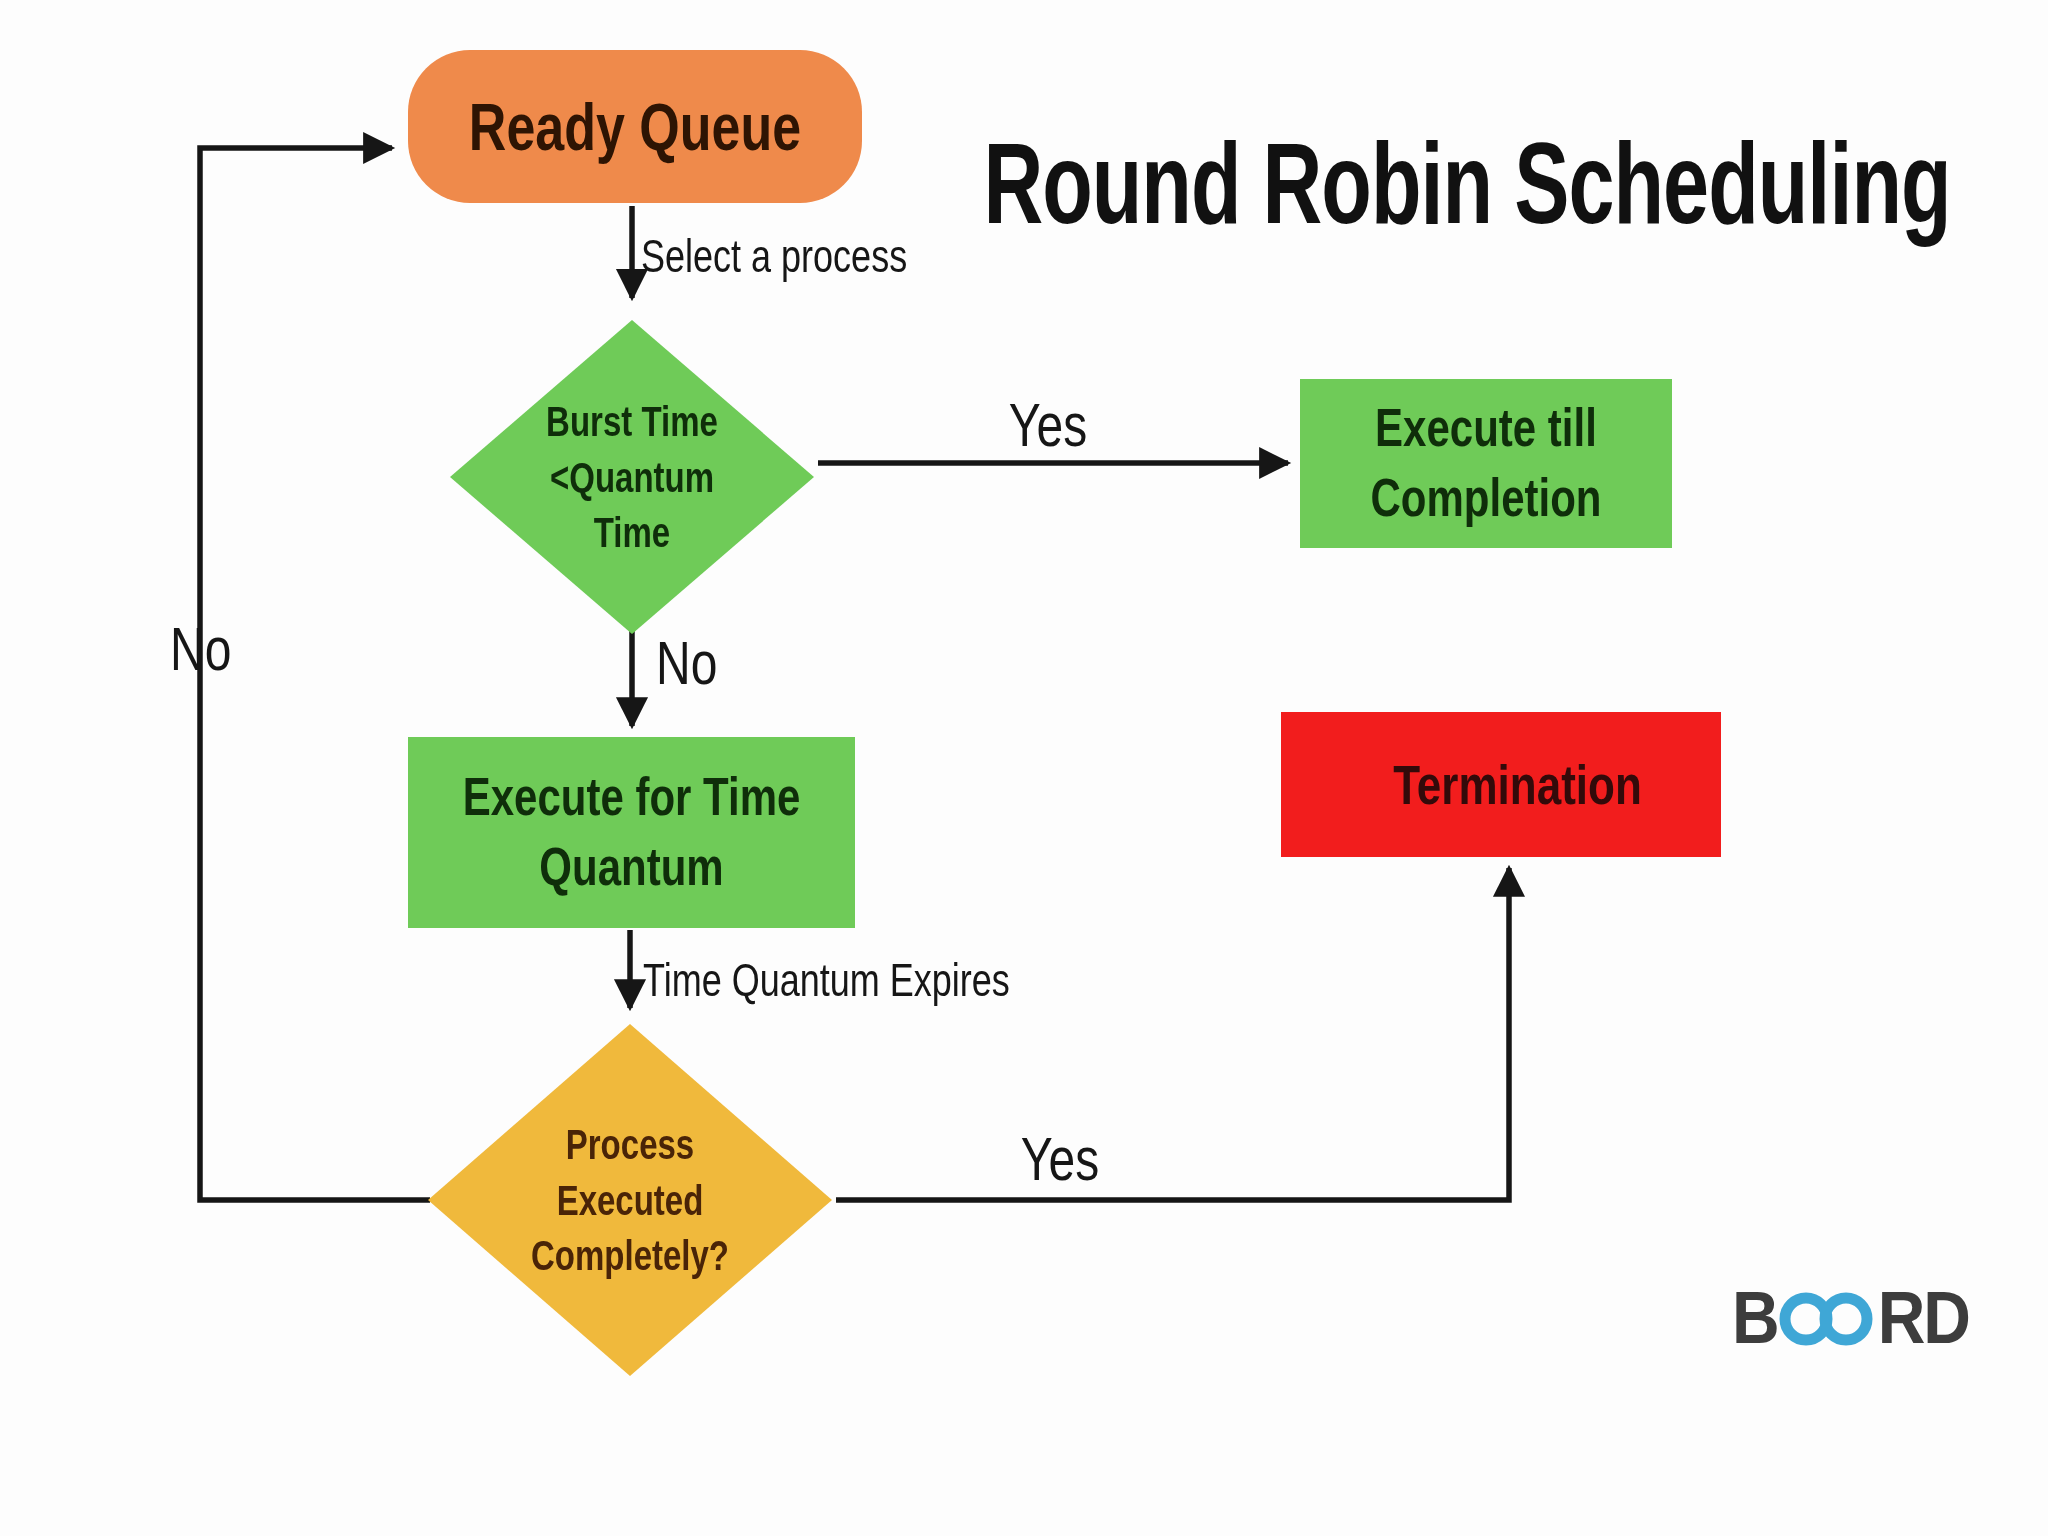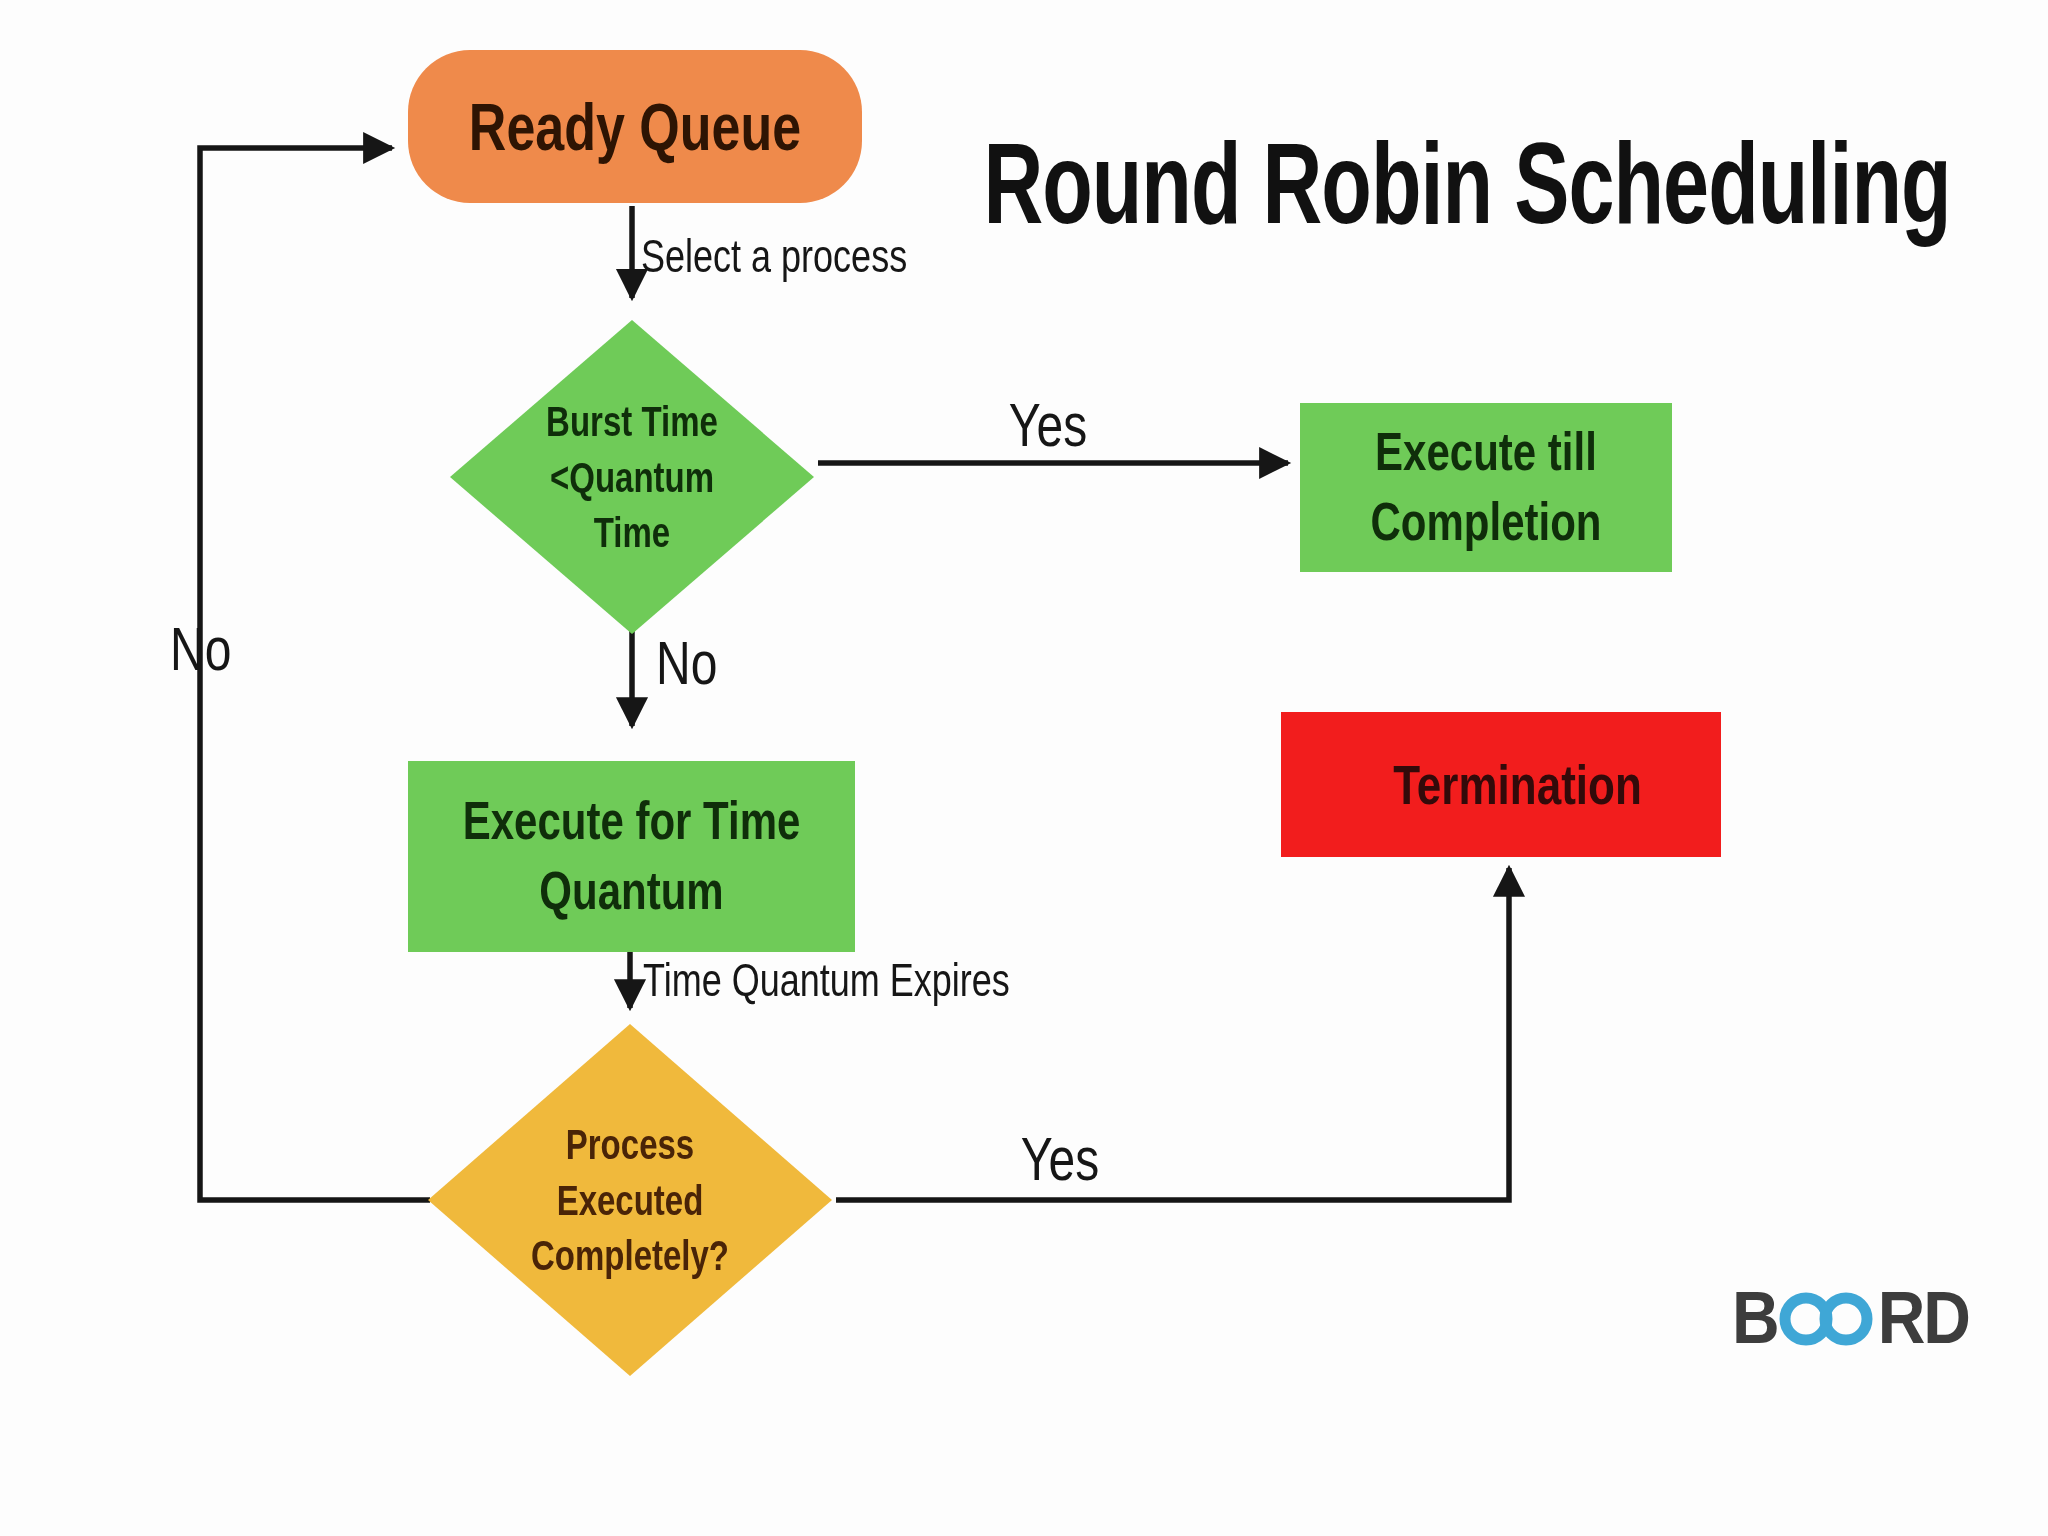--- a/index.html
+++ b/index.html
@@ -2,21 +2,21 @@
 <html style="--background: #fdfdfd; --orange: #ef8a4b; --green: #6fcb58; --yellow: #f0b93c; --red: #f21d1d; --line: #161616; --title_text: #111111; --orange_text: #2e1403; --green_text: #0f2e0a; --yellow_text: #4a2407; --red_text: #330a0a; --logo_dark: #3d3d3d; --logo_blue: #3fa7d6;"><head>
 <meta charset="utf-8">
 <style>
   html,body{margin:0;padding:0;}
   body{font-family:"Liberation Sans",sans-serif;background:#e9e9e9;}
   .canvas{position:relative;width:2048px;height:1536px;background:var(--background);overflow:hidden;}
   svg.wires{position:absolute;left:0;top:0;width:2048px;height:1536px;}
   .node{position:absolute;display:flex;align-items:center;justify-content:center;text-align:center;}
   .node .txt{font-weight:bold;transform:scaleY(1.27);transform-origin:center;}
   .rounded{border-radius:62px;background:var(--orange);}
-  .rect-green{background:var(--green);margin-top:24px;}
+  .rect-green{background:var(--green);}
   .rect-red{background:var(--red);padding-left:33px;}
   .diamond{clip-path:polygon(50% 0,100% 50%,50% 100%,0 50%);}
   .diamond.green{background:var(--green);}
   .diamond.yellow{background:var(--yellow);}
   .edge-label{position:absolute;color:var(--line);transform-origin:top left;transform:scaleY(1.27);white-space:nowrap;}
   .edge-label.centered{transform:translateX(-50%) scaleY(1.27);}
   .title{position:absolute;left:1467px;top:118px;transform:translateX(-50%) scale(0.94,1.30);transform-origin:top center;font-size:88px;font-weight:bold;letter-spacing:-1px;color:var(--title_text);white-space:nowrap;}
   .logo{position:absolute;left:1732px;top:1282px;display:flex;align-items:center;height:70px;}
   .logo .ltr{font-size:66px;font-weight:bold;color:var(--logo_dark);letter-spacing:-2px;transform:scaleY(1.12);}
   .logo svg{margin:0 -4px;}

